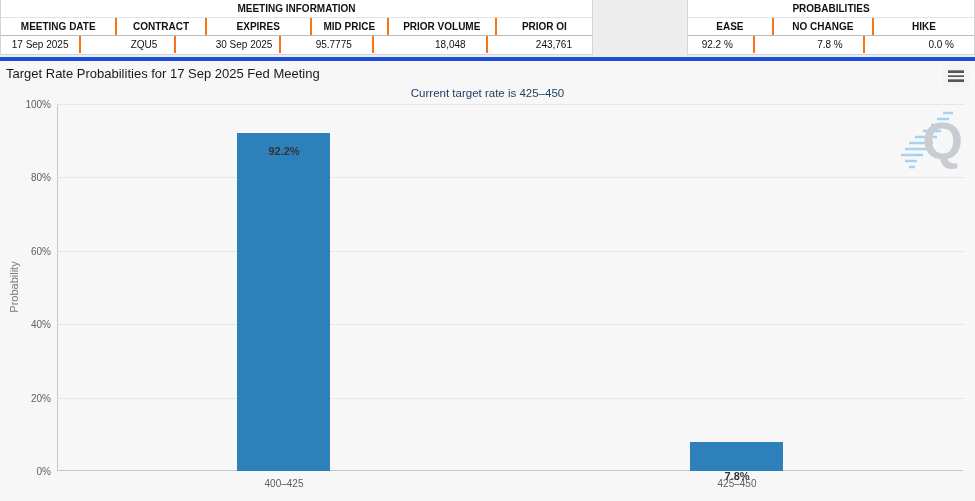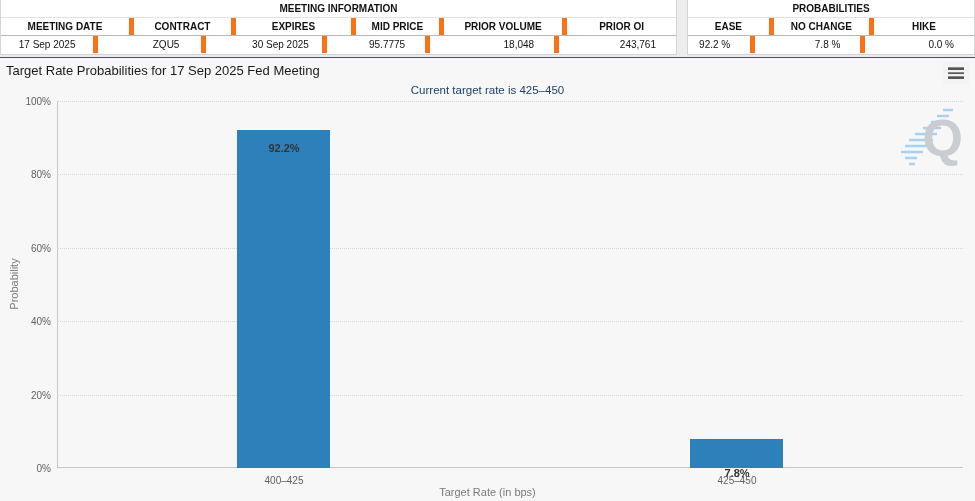--- a/index.html
+++ b/index.html
@@ -12,37 +12,37 @@
   }
 
   
   .info-table {
     position: absolute;
     top: 0;
     background: #ffffff;
     border: 1px solid #d4d4d4;
     border-top: none;
   }
-  .tbl-left  { left: 0;    width: 677px; height: 55px; }
+  .tbl-left  { left: 0;    width: 593px; height: 55px; }
   .tbl-right { left: 687px; width: 288px; height: 55px; }
 
   .t-group {
     height: 18px; line-height: 18px;
     font-size: 10px; font-weight: bold; color: #111;
     text-align: center;
     border-bottom: 1px solid #e3e3e3;
     background: #fff;
   }
   .t-row { display: flex; }
   .t-cols { height: 18px; border-bottom: 1px solid #b9b9b9; }
   .t-vals { height: 17px; gap: 33px; }
   .t-cell {
     font-size: 10px; line-height: 17px;
     color: #111;
-    border-right: 5px solid #f97316;
+    border-right: 2px solid #f97316;
     overflow: hidden; white-space: nowrap;
   }
   .t-cell:last-child { border-right: none; }
   .t-cols .t-cell { font-weight: bold; text-align: center; line-height: 18px; }
   .t-cell.c { text-align: center; }
   .t-cell.r { text-align: right; padding-right: 20px; }
 
   
   .tbl-left  .col0 { width: 19.7%; }
   .tbl-left  .col1 { width: 15.1%; }
@@ -54,21 +54,21 @@
   .tbl-right .col0 { width: 30%; }
   .tbl-right .col1 { width: 35%; }
   .tbl-right .col2 { width: 35%; }
 
   
   .chart-panel {
     position: absolute;
     left: 0; top: 57px;
     width: 975px; height: 444px;
     background: #f7f7f7;
-    border-top: 1px solid #1d4ed8;
+    border-top: 4px solid #1d4ed8;
     padding-left: 28px;
   }
   .chart-title {
     position: absolute; left: 6px; top: 5px;
     font-size: 13px; color: #1a1a1a;
   }
   .chart-subtitle {
     position: absolute; left: 0; top: 26px; width: 100%;
     text-align: center;
     font-size: 11.5px; color: #1e4066;
@@ -198,21 +198,20 @@
         <line x1="2" y1="50" x2="24" y2="50"></line>
         <line x1="6" y1="56" x2="18" y2="56"></line>
         <line x1="10" y1="62" x2="16" y2="62"></line>
       </g>
     </svg>
     <span class="q-letter">Q</span>
   </div>
 
   <div class="plot-frame"></div>
   <div class="yaxis-title">Probability</div>
-  <div class="xaxis-title">Target Rate (in bps)</div>
 <div class="ytick-label" style="left: 7px; top: 405px;">0%</div>
     <div class="gridline" style="left: 57px; top: 336.6px; width: 906px;"></div>
     <div class="ytick-label" style="left: 7px; top: 331.6px;">20%</div>
     <div class="gridline" style="left: 57px; top: 263.2px; width: 906px;"></div>
     <div class="ytick-label" style="left: 7px; top: 258.2px;">40%</div>
     <div class="gridline" style="left: 57px; top: 189.8px; width: 906px;"></div>
     <div class="ytick-label" style="left: 7px; top: 184.8px;">60%</div>
     <div class="gridline" style="left: 57px; top: 116.4px; width: 906px;"></div>
     <div class="ytick-label" style="left: 7px; top: 111.4px;">80%</div>
     <div class="gridline" style="left: 57px; top: 43px; width: 906px;"></div>

